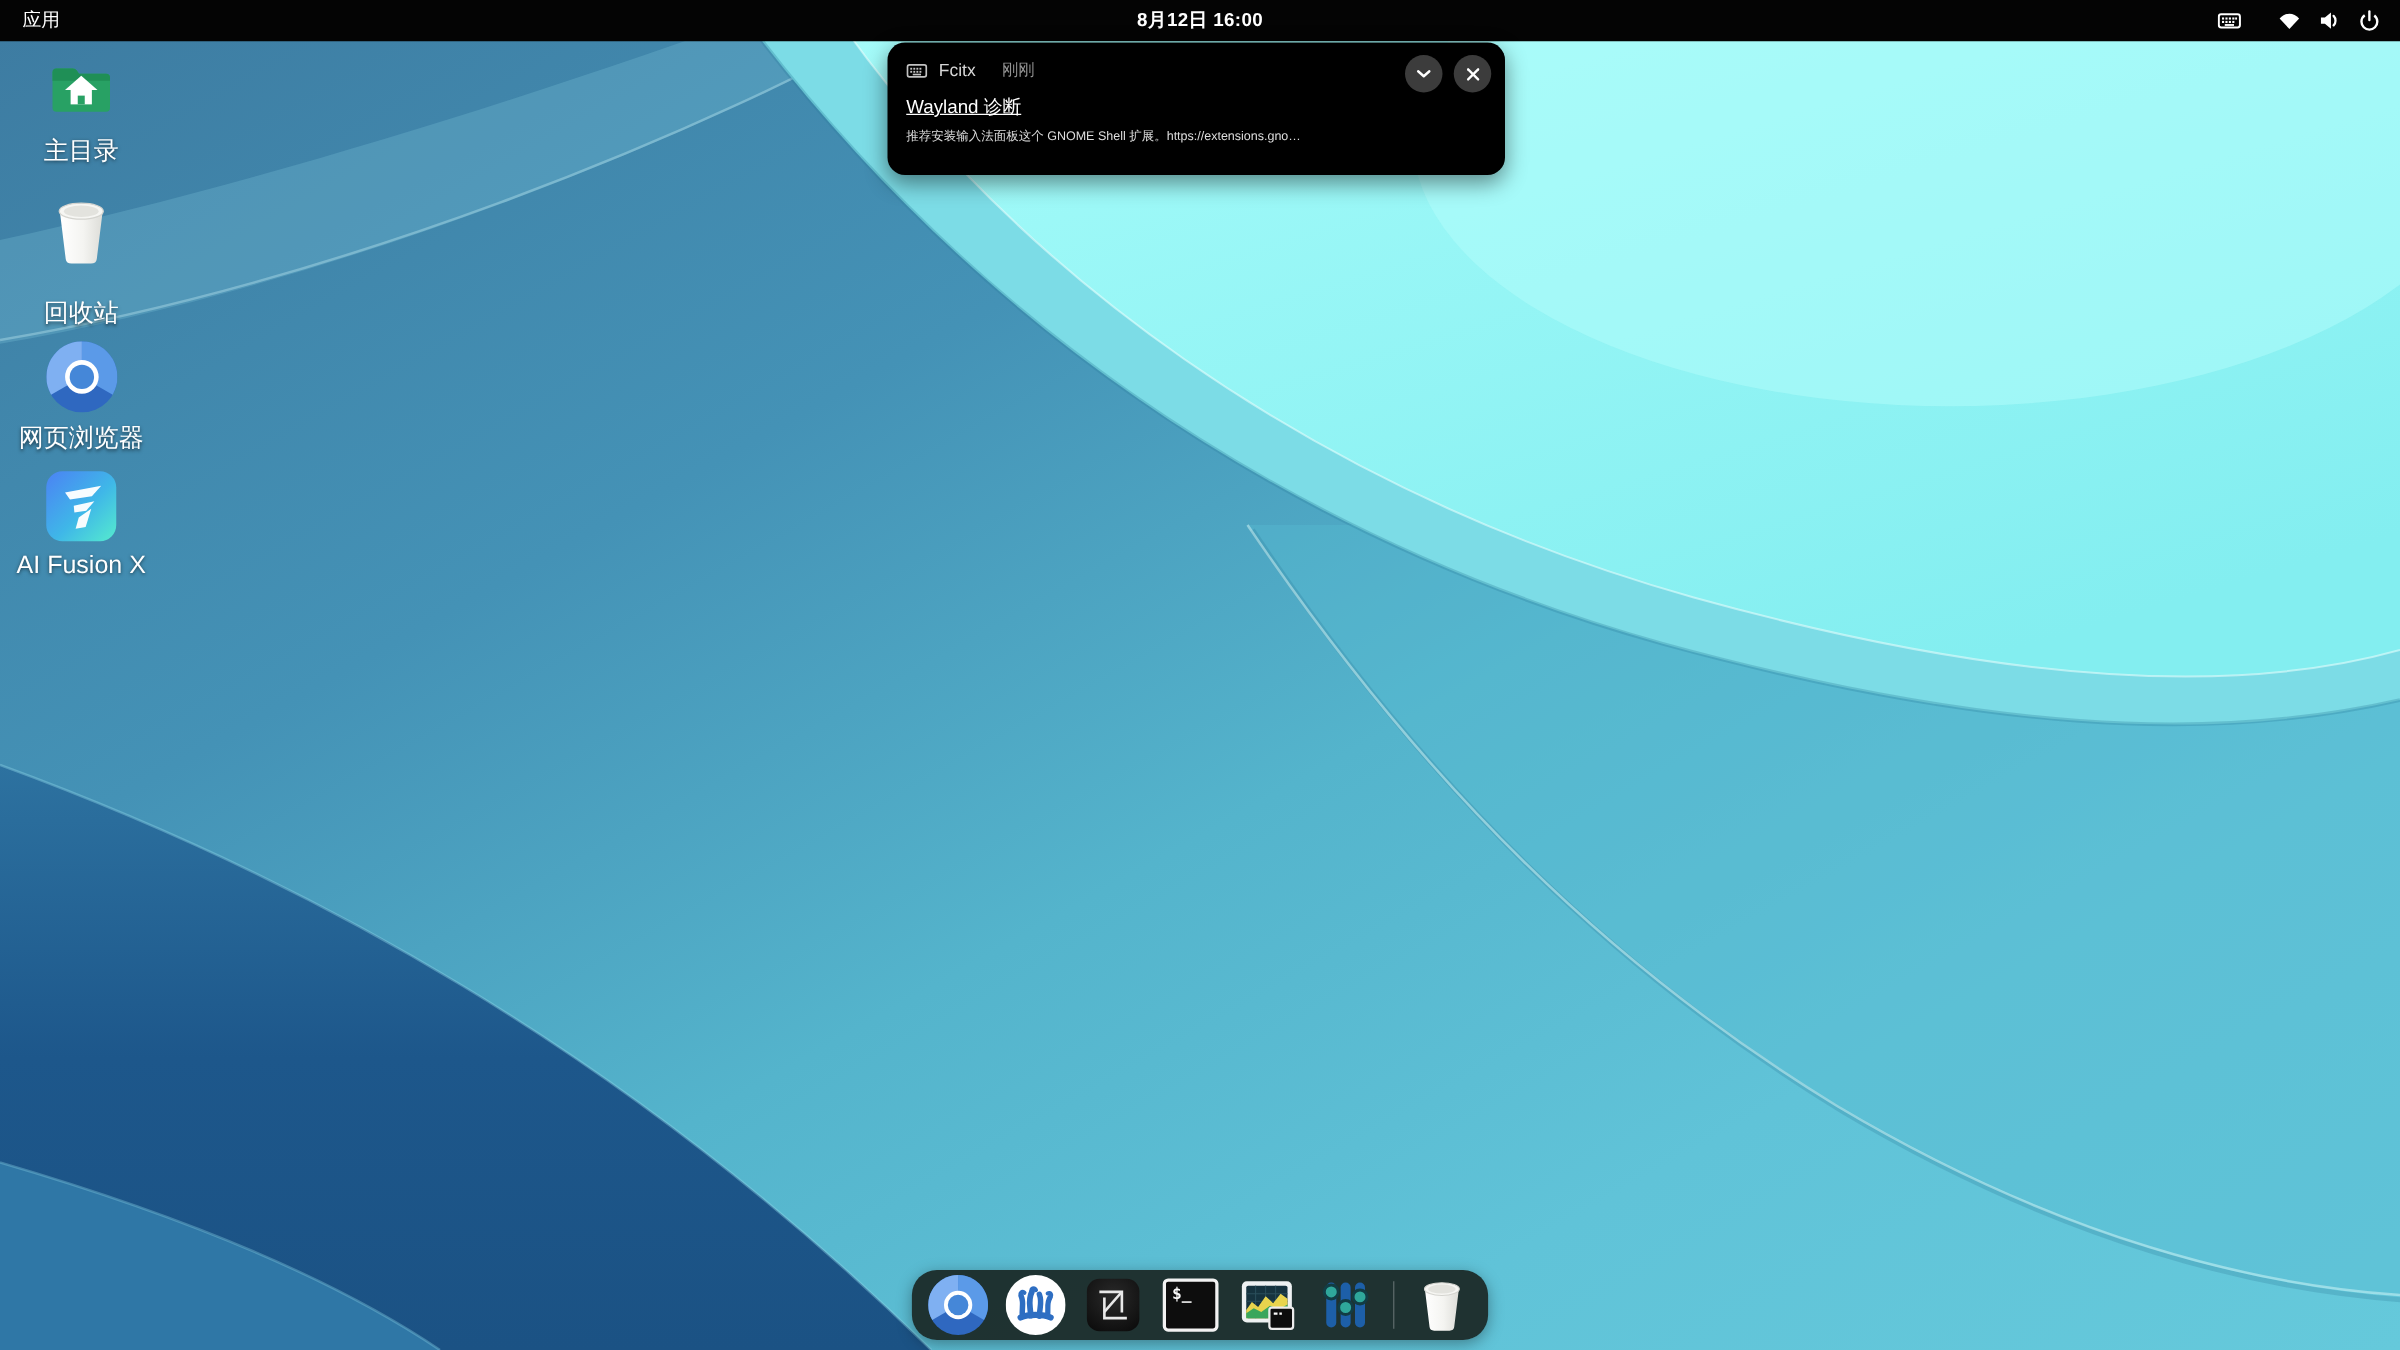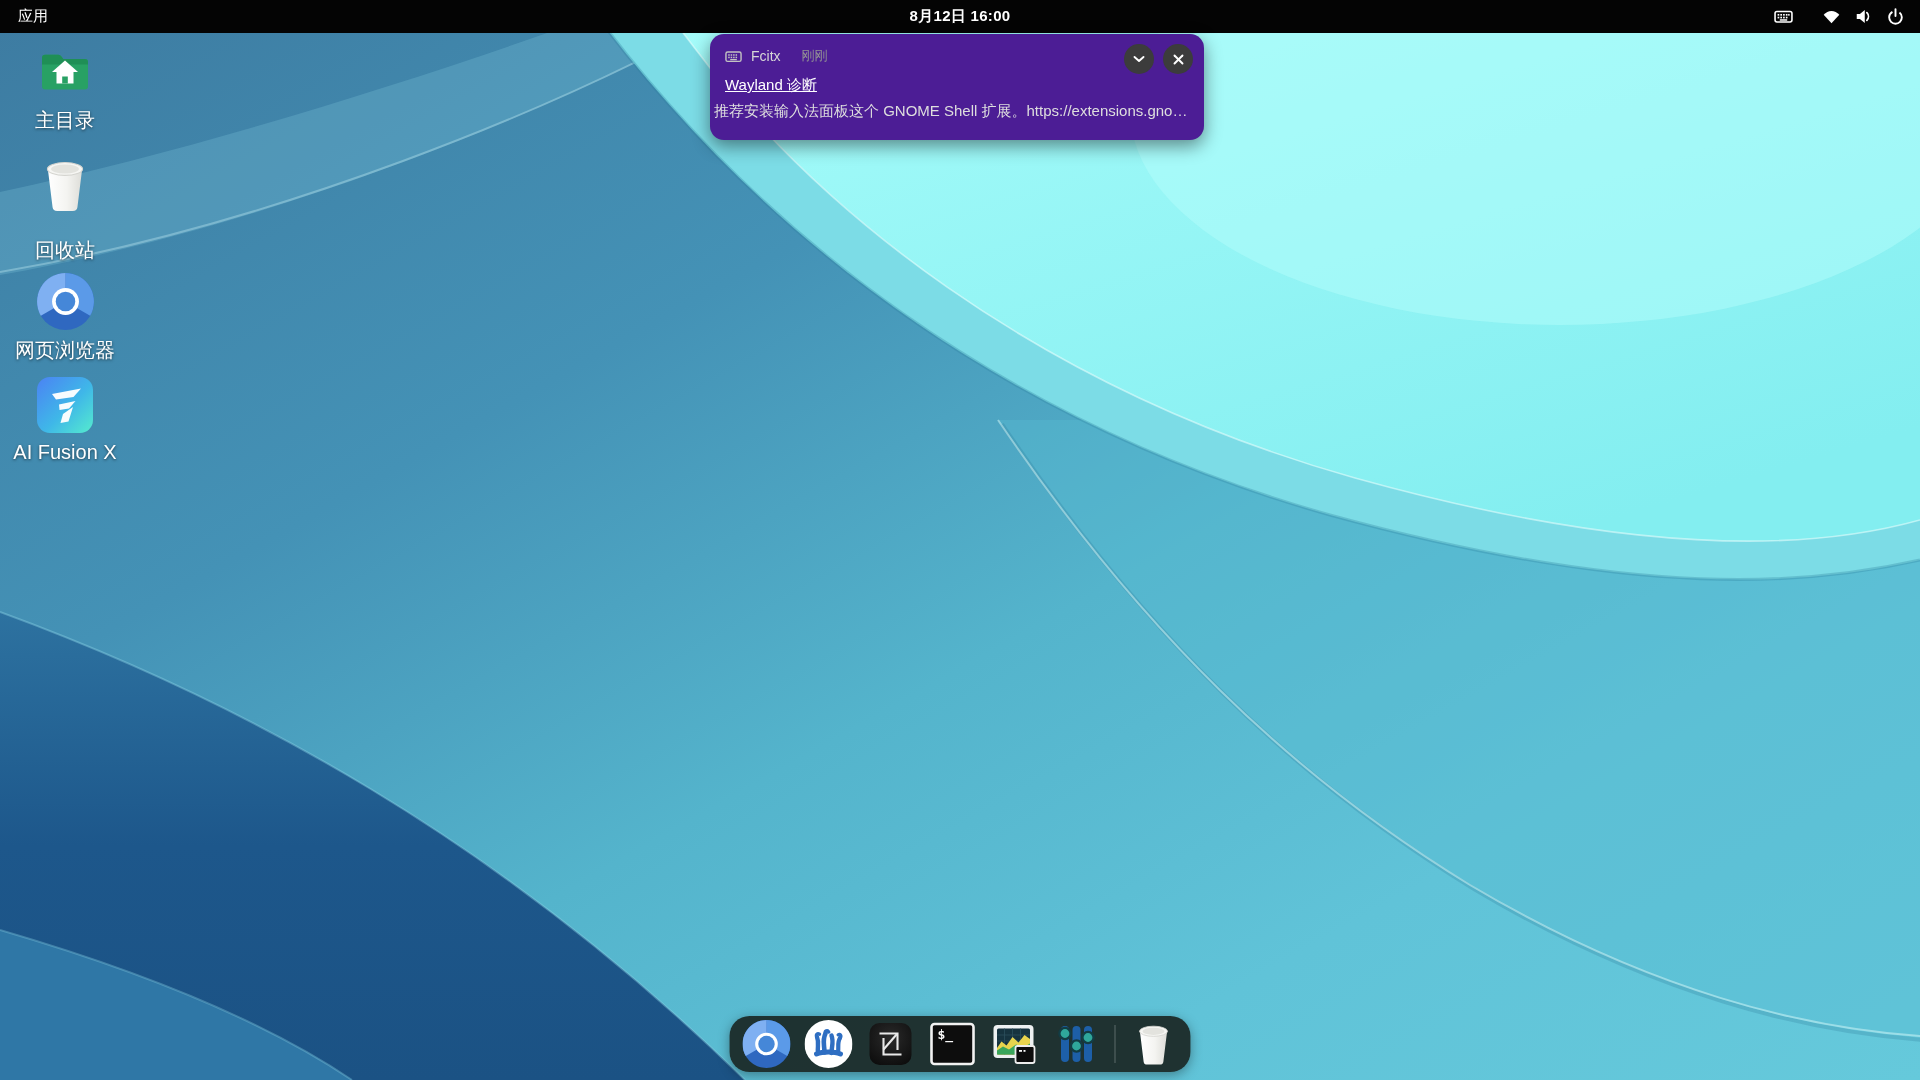--- a/index.html
+++ b/index.html
@@ -17,33 +17,33 @@
   }
   .activities{height:100%;display:flex;align-items:center;padding:12px 18px;cursor:default;}
   .clock{position:absolute;left:50%;transform:translateX(-50%);font-weight:600;letter-spacing:.3px;}
   .status{margin-left:auto;display:flex;align-items:center;gap:0;padding-right:14px;}
   .status .icon{width:22px;height:22px;display:flex;align-items:center;justify-content:center;}
   .kbd-indicator{margin-right:26px;}
   .sys-group{display:flex;align-items:center;gap:10px;}
   
   .notification{
     position:absolute;left:710px;top:34px;width:494px;height:106px;
-    background:#4c1d95;border-radius:14px;z-index:20;color:#fff;
+    background:#000000;border-radius:14px;z-index:20;color:#fff;
     box-shadow:0 6px 18px rgba(0,0,0,.45);
   }
   .notif-header{display:flex;align-items:center;gap:9px;padding:13px 14px 0 15px;}
   .notif-app{color:#d6d6d6;font-size:14px;}
   .notif-time{color:#949494;font-size:13px;margin-left:12px;}
   .notif-buttons{position:absolute;top:10px;right:11px;display:flex;gap:9px;}
   .round-btn{
     width:30px;height:30px;border-radius:50%;background:#3c3c3c;border:none;
     display:flex;align-items:center;justify-content:center;cursor:pointer;padding:0;
   }
   .notif-title{padding:11px 15px 0;font-size:15px;color:#ffffff;text-decoration:underline;}
-  .notif-body{padding:7px 4px 0;font-size:15px;color:#dedede;white-space:nowrap;overflow:hidden;}
+  .notif-body{padding:7px 15px 0;font-size:10px;color:#dedede;white-space:nowrap;overflow:hidden;}
   
   .desktop-item{
     position:absolute;left:4px;width:122px;display:flex;flex-direction:column;
     align-items:center;z-index:5;cursor:default;
   }
   .desktop-item .di-icon{height:62px;display:flex;align-items:center;justify-content:center;}
   .desktop-item .di-label{
     margin-top:5px;font-size:20px;color:#fff;text-align:center;
     text-shadow:0 1px 3px rgba(0,0,0,.6);white-space:nowrap;
   }

